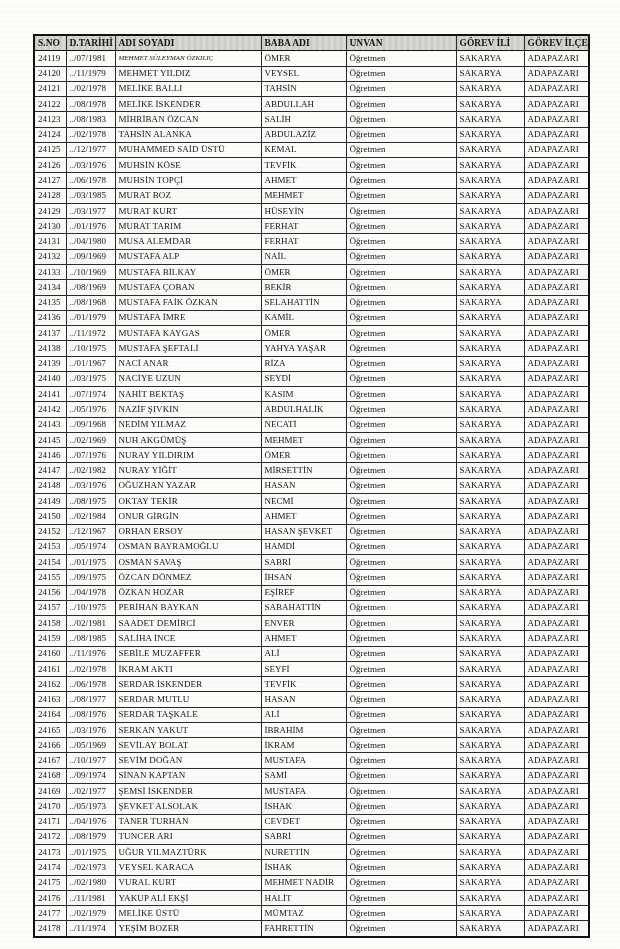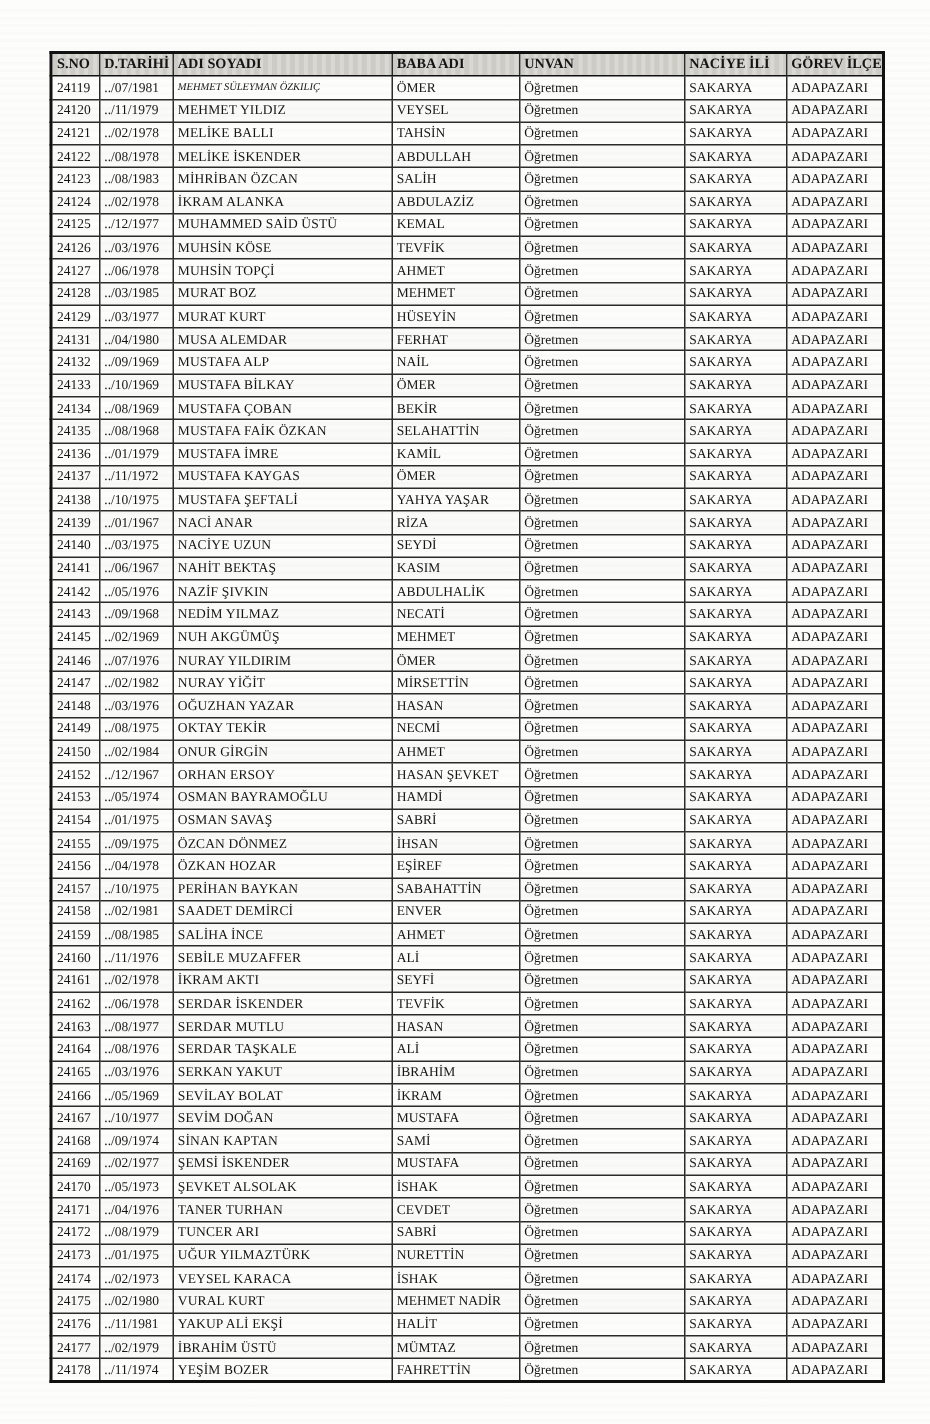--- a/index.html
+++ b/index.html
@@ -70,21 +70,21 @@
       <col style="width:68px">
       <col style="width:65px">
     </colgroup>
     <thead>
       <tr>
           <th>S.NO</th>
           <th>D.TARİHİ</th>
           <th>ADI SOYADI</th>
           <th>BABA ADI</th>
           <th>UNVAN</th>
-          <th>NACİYE İLİ</th>
+          <th>GÖREV İLİ</th>
           <th>GÖREV İLÇE</th>
         </tr>
     </thead>
     <tbody>
         <tr>
           <td>24119</td>
           <td>../07/1981</td>
           <td class="name-cell small-text">MEHMET SÜLEYMAN ÖZKILIÇ</td>
           <td>ÖMER</td>
           <td>Öğretmen</td>
@@ -123,21 +123,21 @@
           <td>../08/1983</td>
           <td class="name-cell">MİHRİBAN ÖZCAN</td>
           <td>SALİH</td>
           <td>Öğretmen</td>
           <td>SAKARYA</td>
           <td>ADAPAZARI</td>
         </tr>
         <tr>
           <td>24124</td>
           <td>../02/1978</td>
-          <td class="name-cell">İKRAM ALANKA</td>
+          <td class="name-cell">TAHSİN ALANKA</td>
           <td>ABDULAZİZ</td>
           <td>Öğretmen</td>
           <td>SAKARYA</td>
           <td>ADAPAZARI</td>
         </tr>
         <tr>
           <td>24125</td>
           <td>../12/1977</td>
           <td class="name-cell">MUHAMMED SAİD ÜSTÜ</td>
           <td>KEMAL</td>
@@ -175,20 +175,29 @@
         <tr>
           <td>24129</td>
           <td>../03/1977</td>
           <td class="name-cell">MURAT KURT</td>
           <td>HÜSEYİN</td>
           <td>Öğretmen</td>
           <td>SAKARYA</td>
           <td>ADAPAZARI</td>
         </tr>
         <tr>
+          <td>24130</td>
+          <td>../01/1976</td>
+          <td class="name-cell">MURAT TARIM</td>
+          <td>FERHAT</td>
+          <td>Öğretmen</td>
+          <td>SAKARYA</td>
+          <td>ADAPAZARI</td>
+        </tr>
+        <tr>
           <td>24131</td>
           <td>../04/1980</td>
           <td class="name-cell">MUSA ALEMDAR</td>
           <td>FERHAT</td>
           <td>Öğretmen</td>
           <td>SAKARYA</td>
           <td>ADAPAZARI</td>
         </tr>
         <tr>
           <td>24132</td>
@@ -266,21 +275,21 @@
           <td>24140</td>
           <td>../03/1975</td>
           <td class="name-cell">NACİYE UZUN</td>
           <td>SEYDİ</td>
           <td>Öğretmen</td>
           <td>SAKARYA</td>
           <td>ADAPAZARI</td>
         </tr>
         <tr>
           <td>24141</td>
-          <td>../06/1967</td>
+          <td>../07/1974</td>
           <td class="name-cell">NAHİT BEKTAŞ</td>
           <td>KASIM</td>
           <td>Öğretmen</td>
           <td>SAKARYA</td>
           <td>ADAPAZARI</td>
         </tr>
         <tr>
           <td>24142</td>
           <td>../05/1976</td>
           <td class="name-cell">NAZİF ŞIVKIN</td>
@@ -573,21 +582,21 @@
           <td>../11/1981</td>
           <td class="name-cell">YAKUP ALİ EKŞİ</td>
           <td>HALİT</td>
           <td>Öğretmen</td>
           <td>SAKARYA</td>
           <td>ADAPAZARI</td>
         </tr>
         <tr>
           <td>24177</td>
           <td>../02/1979</td>
-          <td class="name-cell">İBRAHİM ÜSTÜ</td>
+          <td class="name-cell">MELİKE ÜSTÜ</td>
           <td>MÜMTAZ</td>
           <td>Öğretmen</td>
           <td>SAKARYA</td>
           <td>ADAPAZARI</td>
         </tr>
         <tr>
           <td>24178</td>
           <td>../11/1974</td>
           <td class="name-cell">YEŞİM BOZER</td>
           <td>FAHRETTİN</td>

